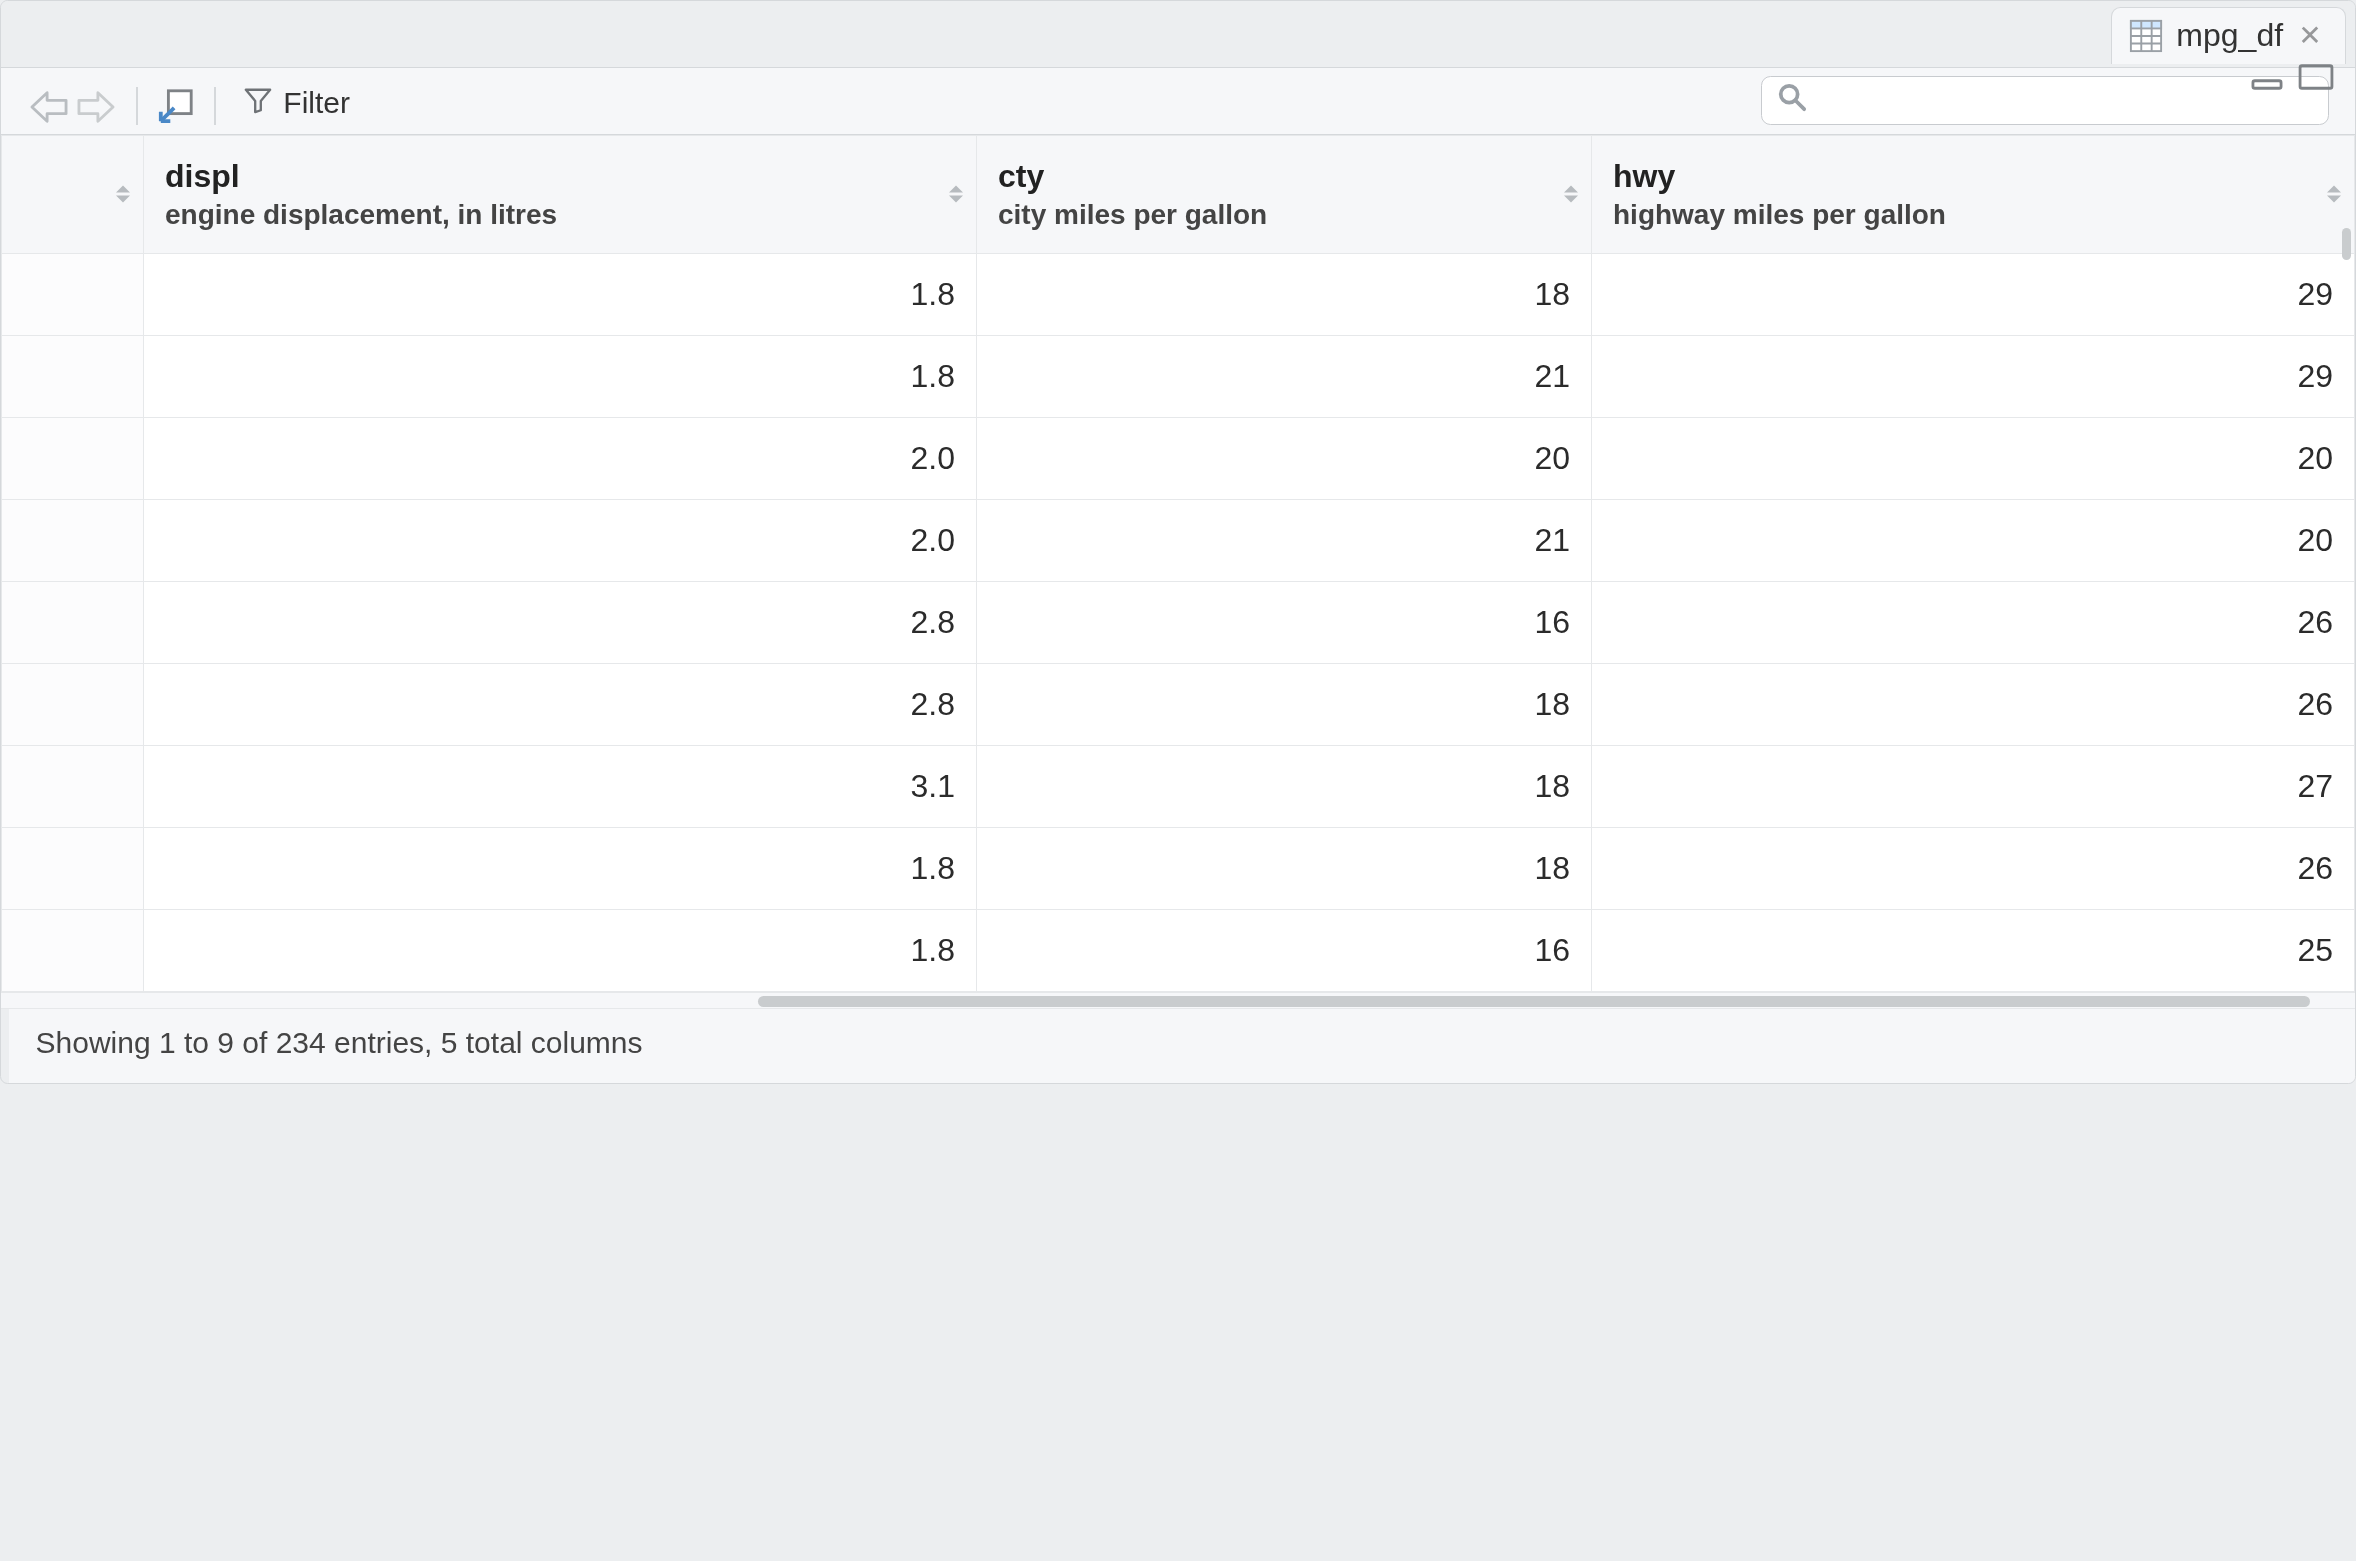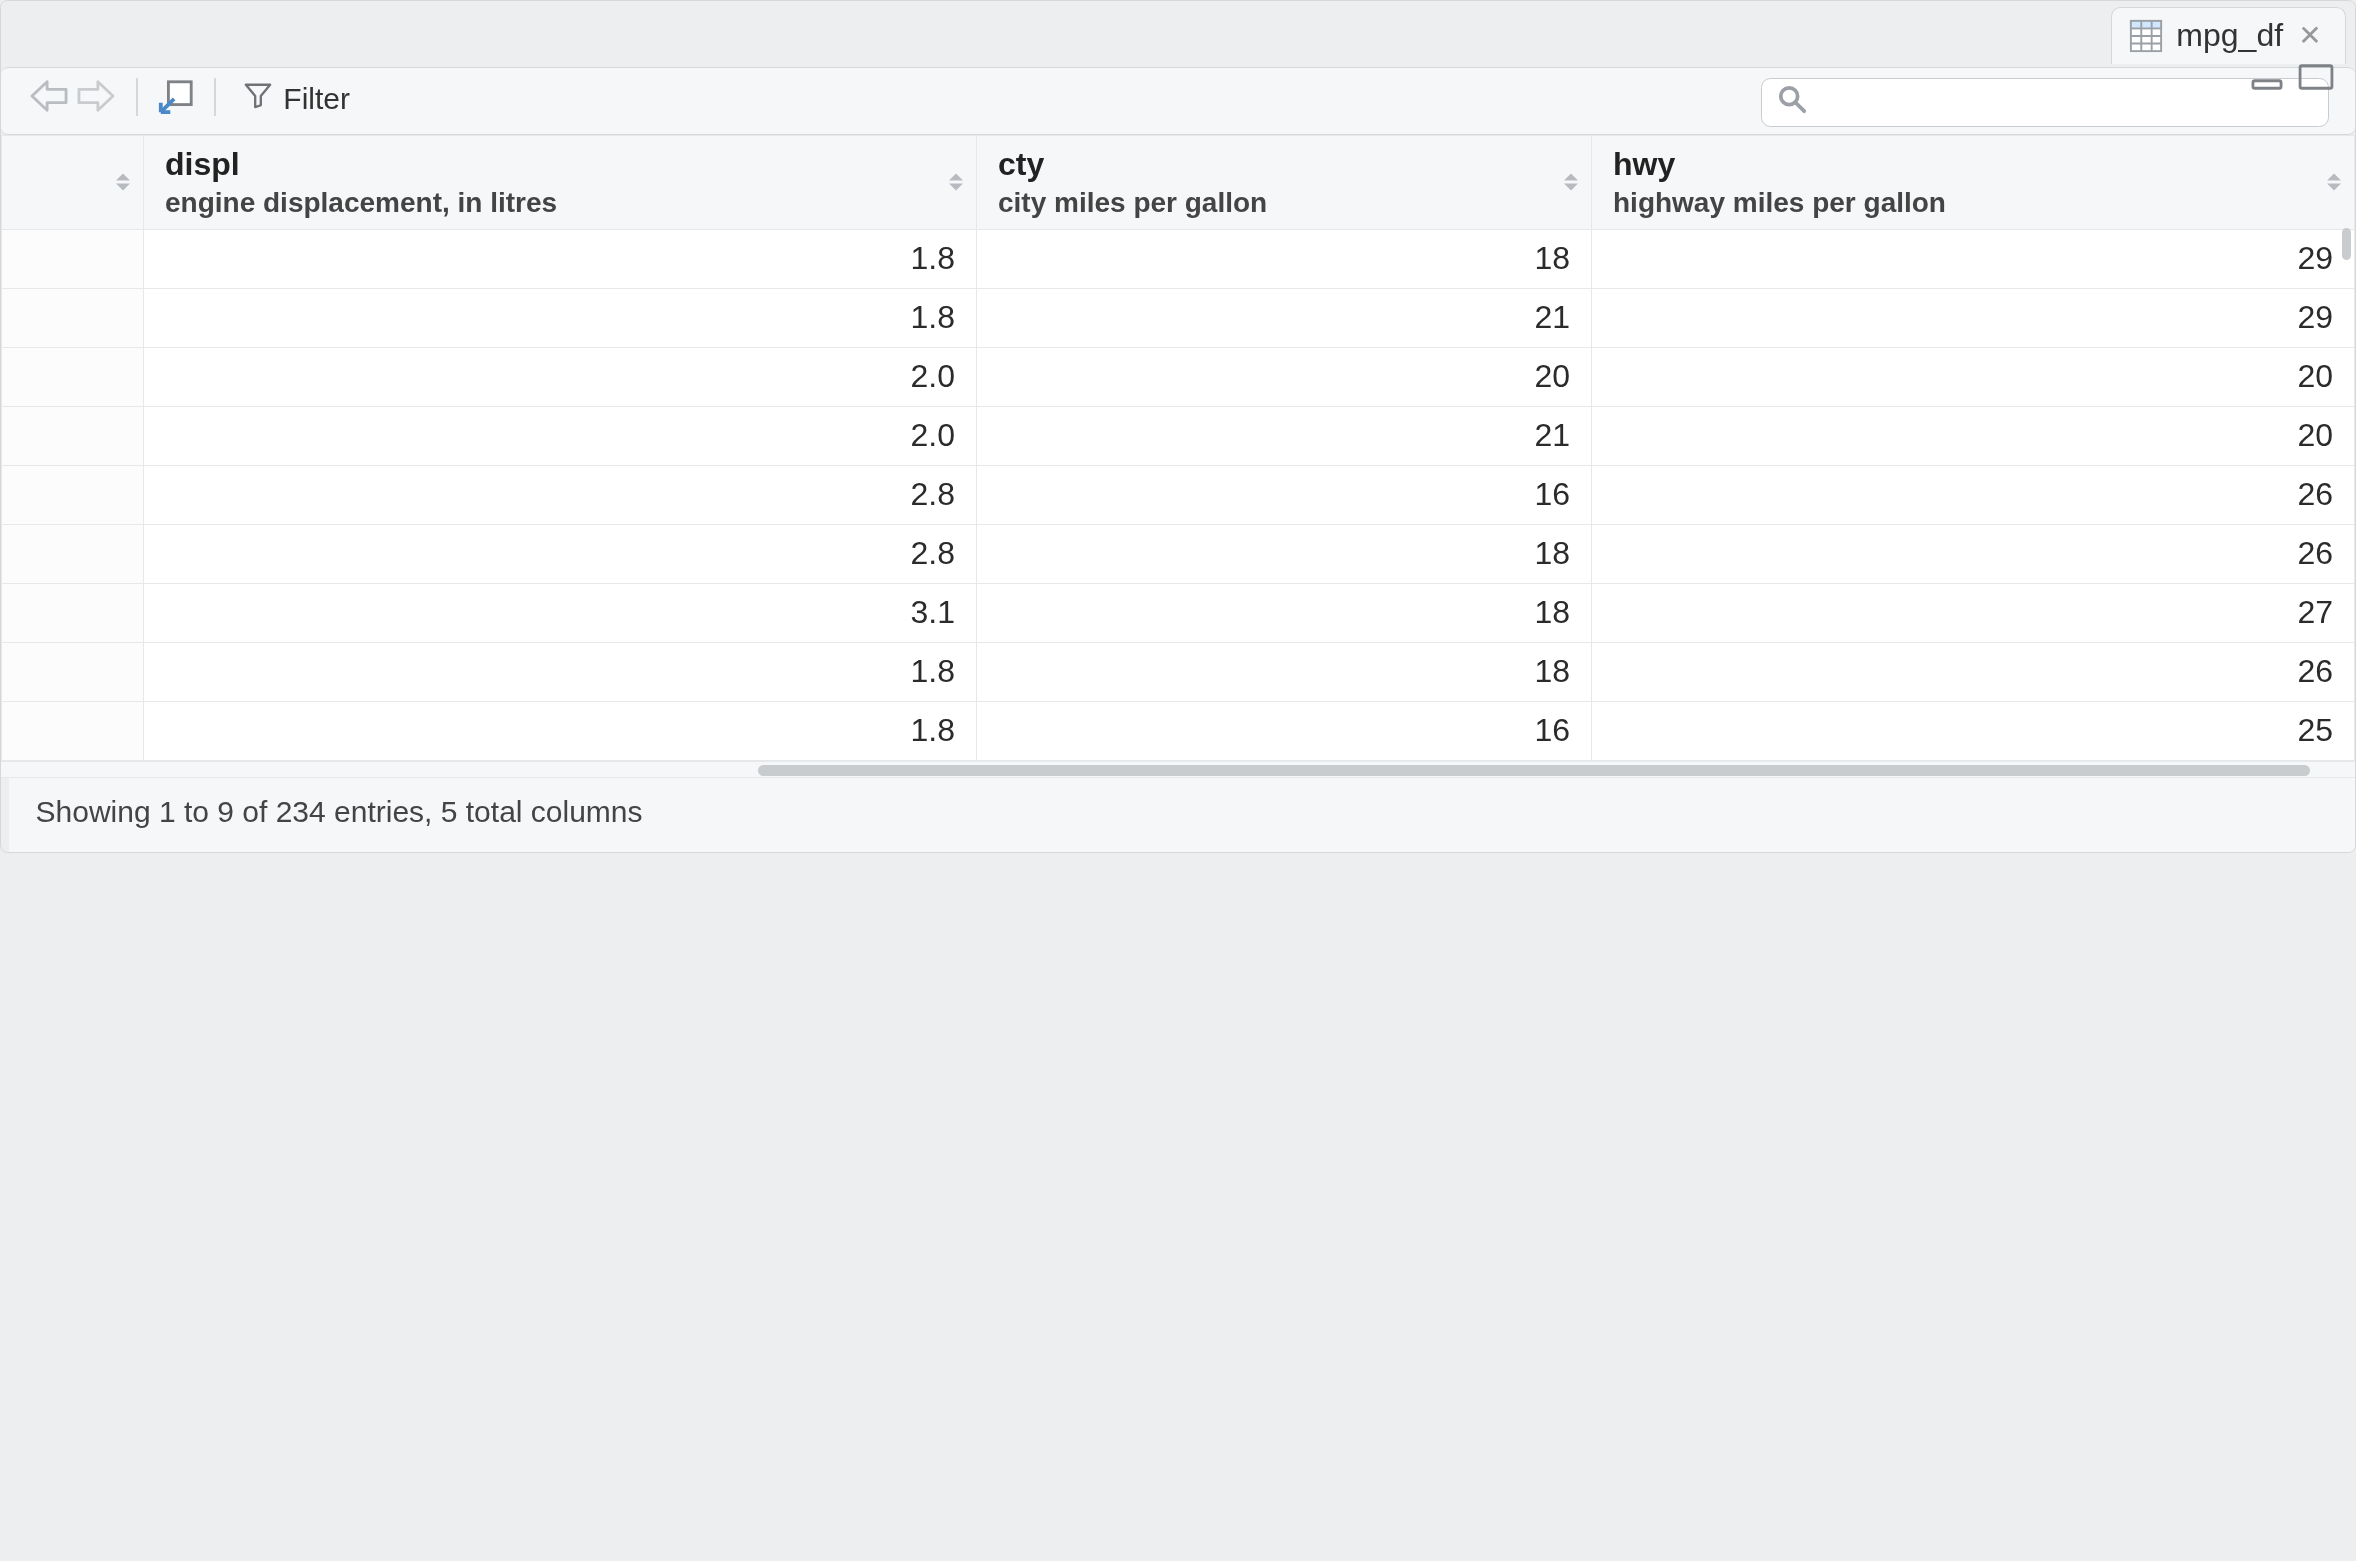--- a/index.html
+++ b/index.html
@@ -52,28 +52,27 @@
     display: flex;
     align-items: flex-end;
     gap: 9.5px;
     padding-right: 9.5px;
     padding-bottom: 3.8px;
   }
   .min-btn, .max-btn { width: 40px; height: 30px; display:inline-block; }
   
   .toolbar {
     display: flex;
-    align-items: flex-start;
+    align-items: flex-end;
     padding: 9.5px 26.5px;
     background: #f6f7f9;
     border-top: 1.9px solid #d5d8db;
     border-bottom: 1.9px solid #d5d8db;
     gap: 5.7px;
     height: 68px;
-    border-radius: 7px;
   }
   .nav-arrow { width: 42px; height: 36px; display:inline-flex; align-items:center; justify-content:center; }
   .divider { width: 1.9px; height: 38px; background: #d5d8db; margin: 0 13.2px; }
   .popout { width: 38px; height: 38px; display:inline-flex; align-items:center; justify-content:center; cursor:pointer;}
   .filter-btn {
     display: flex; align-items: center; gap: 11.4px;
     font-size: 30px; color: #333; cursor: pointer; padding: 3.8px 9.5px;
   }
   .search-box {
     margin-left: auto;
@@ -94,21 +93,21 @@
   .grid-wrap {
     background: #fff;
   }
   table.data {
     width: 100%;
     border-collapse: collapse;
     table-layout: fixed;
   }
   table.data th, table.data td {
     border: 0.9px solid #e6e8ea;
-    padding: 10px 21px;
+    padding: 22px 21px;
     vertical-align: middle;
   }
   table.data thead th {
     background: #f6f7f9;
     text-align: left;
     position: relative;
   }
   th.rowcol { width: 142px; }
   .col-head { display:flex; flex-direction:column; gap:3.8px; }
   .col-name { font-weight: 700; font-size: 32px; color: #222; }

